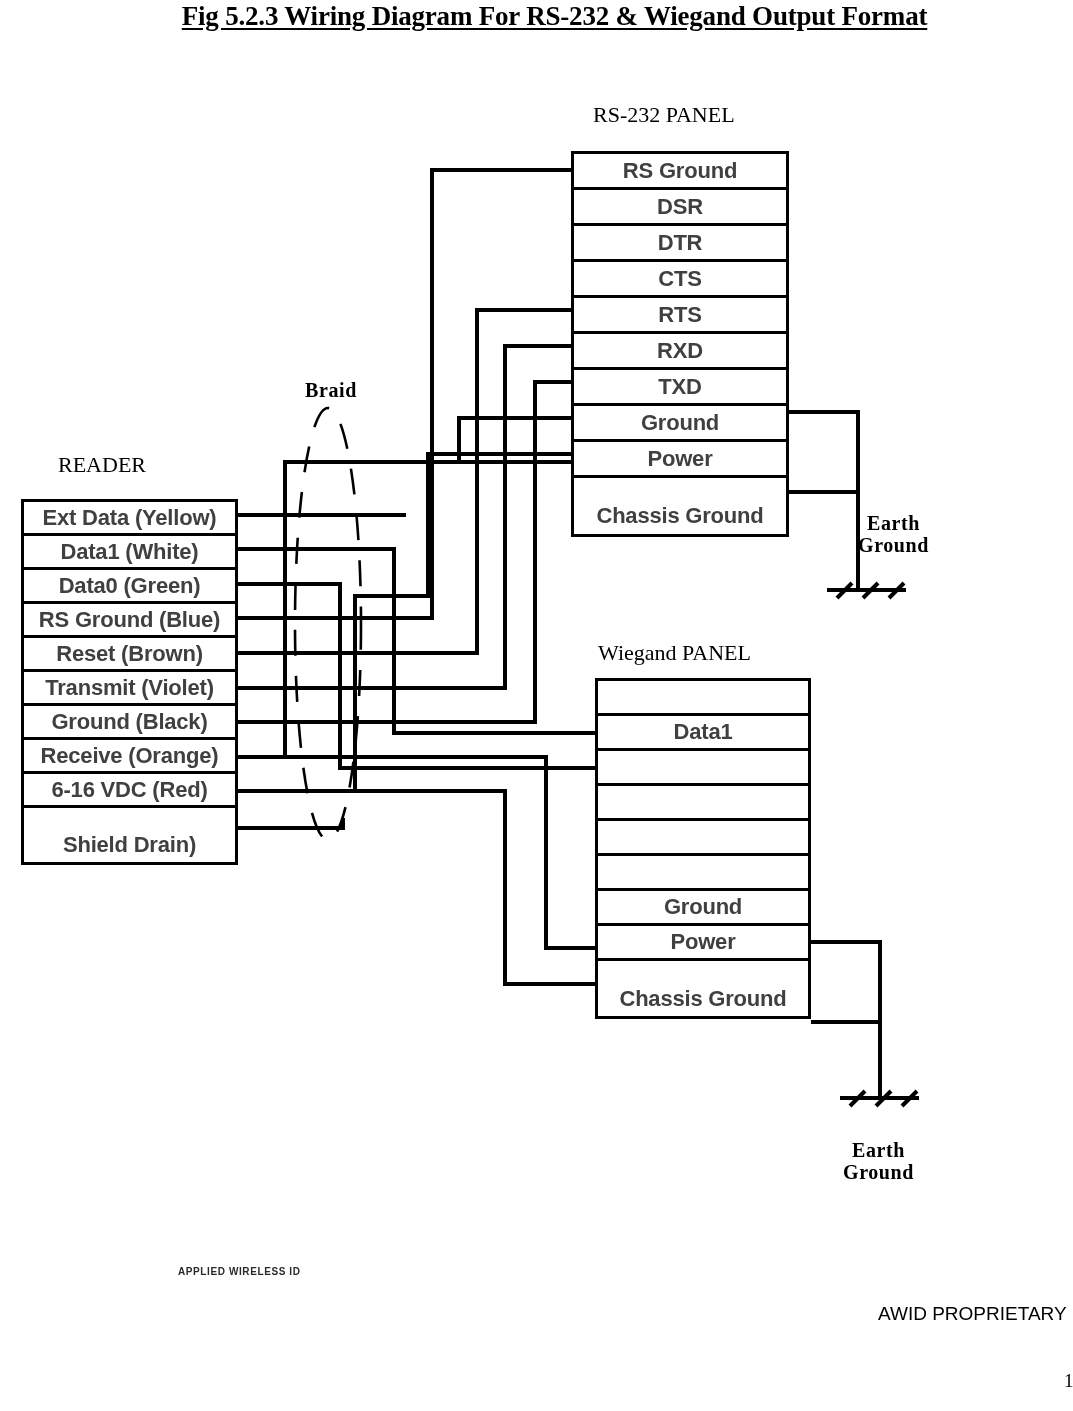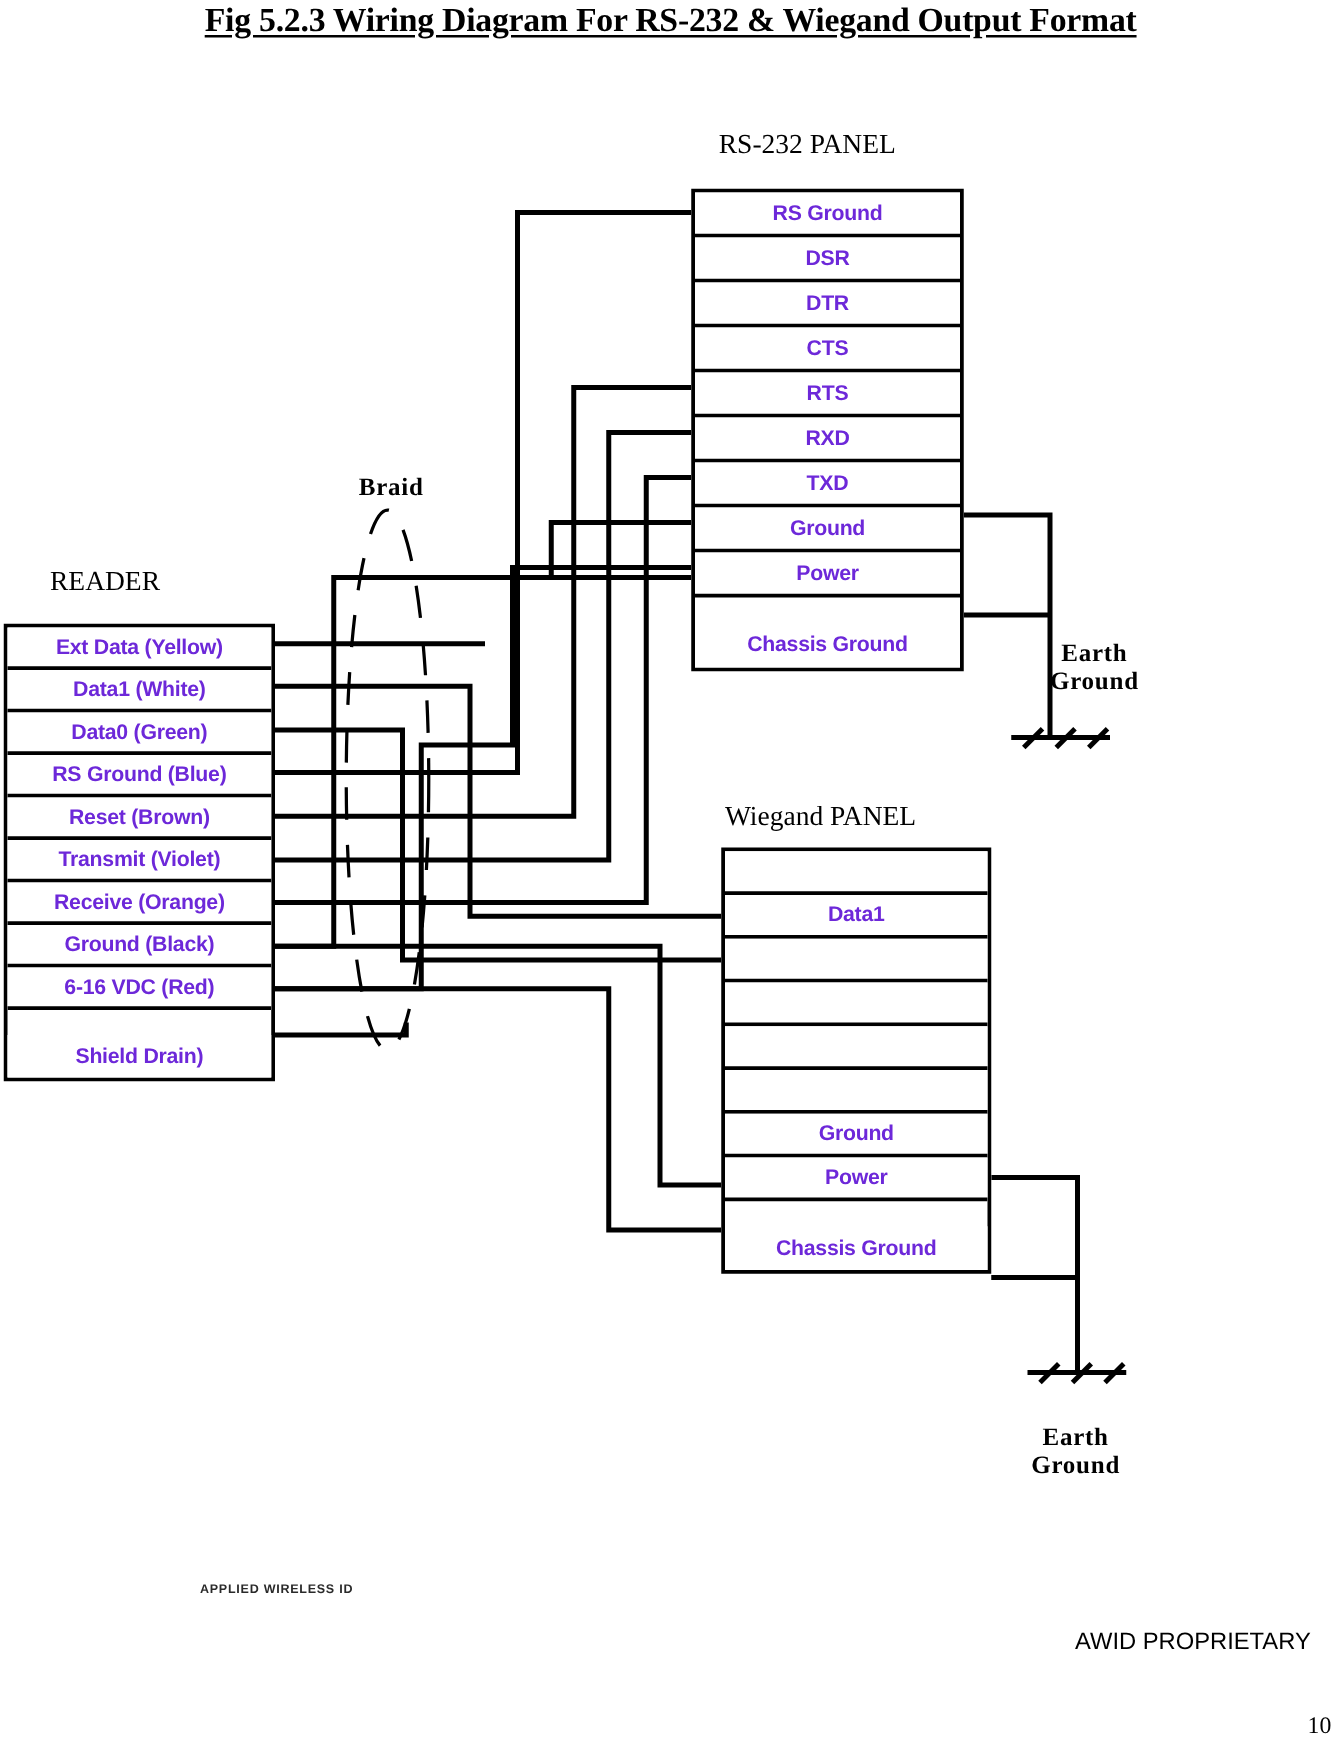--- a/index.html
+++ b/index.html
@@ -9,21 +9,21 @@
   }
   body {
     width: 1073px;
     height: 1411px;
     position: relative;
     font-family: "Liberation Serif", serif;
     overflow: hidden;
   }
   #page {
     position: absolute;
-    left: 0; top: 0;
+    left: 18px; top: 0;
     width: 958px;
     height: 1411px;
   }
 
   
   .fig-title {
     position: absolute;
     left: 0; top: 1px;
     width: 1073px;
     text-align: center;
@@ -55,22 +55,22 @@
     background: #fff;
   }
   .panel .row {
     box-sizing: border-box;
     border-bottom: 3px solid #000;
     display: flex;
     align-items: center;
     justify-content: center;
     font-family: "Liberation Sans", sans-serif;
     font-weight: bold;
-    font-size: 17px;
-    color: #6d28d9;
+    font-size: 22px;
+    color: #404040;
     letter-spacing: -0.2px;
     white-space: nowrap;
     background: #fff;
   }
   .panel .row:last-child { border-bottom: none; margin-top: 20px; }
 
   #reader-panel .row  { height: 34px; }
   #rs232-panel .row   { height: 36px; }
   #wiegand-panel .row { height: 35px; }
 
@@ -201,22 +201,22 @@
     <ellipse cx="310" cy="624" rx="33" ry="216" fill="none" stroke="#000" stroke-width="2.6" stroke-dasharray="26 20"></ellipse>
   </svg>
 
   <div class="panel" id="reader-panel" style="left:3px; top:499px; width:217px;">
     <div class="row">Ext Data  (Yellow)</div>
     <div class="row">Data1 (White)</div>
     <div class="row">Data0 (Green)</div>
     <div class="row">RS Ground (Blue)</div>
     <div class="row">Reset (Brown)</div>
     <div class="row">Transmit (Violet)</div>
+    <div class="row">Ground (Black)</div>
     <div class="row">Receive (Orange)</div>
-    <div class="row">Ground (Black)</div>
     <div class="row">6-16 VDC (Red)</div>
     <div class="row">Shield Drain)</div>
   </div>
 
   <div class="panel" id="rs232-panel" style="left:553px; top:151px; width:218px;">
     <div class="row">RS Ground</div>
     <div class="row">DSR</div>
     <div class="row">DTR</div>
     <div class="row">CTS</div>
     <div class="row">RTS</div>

